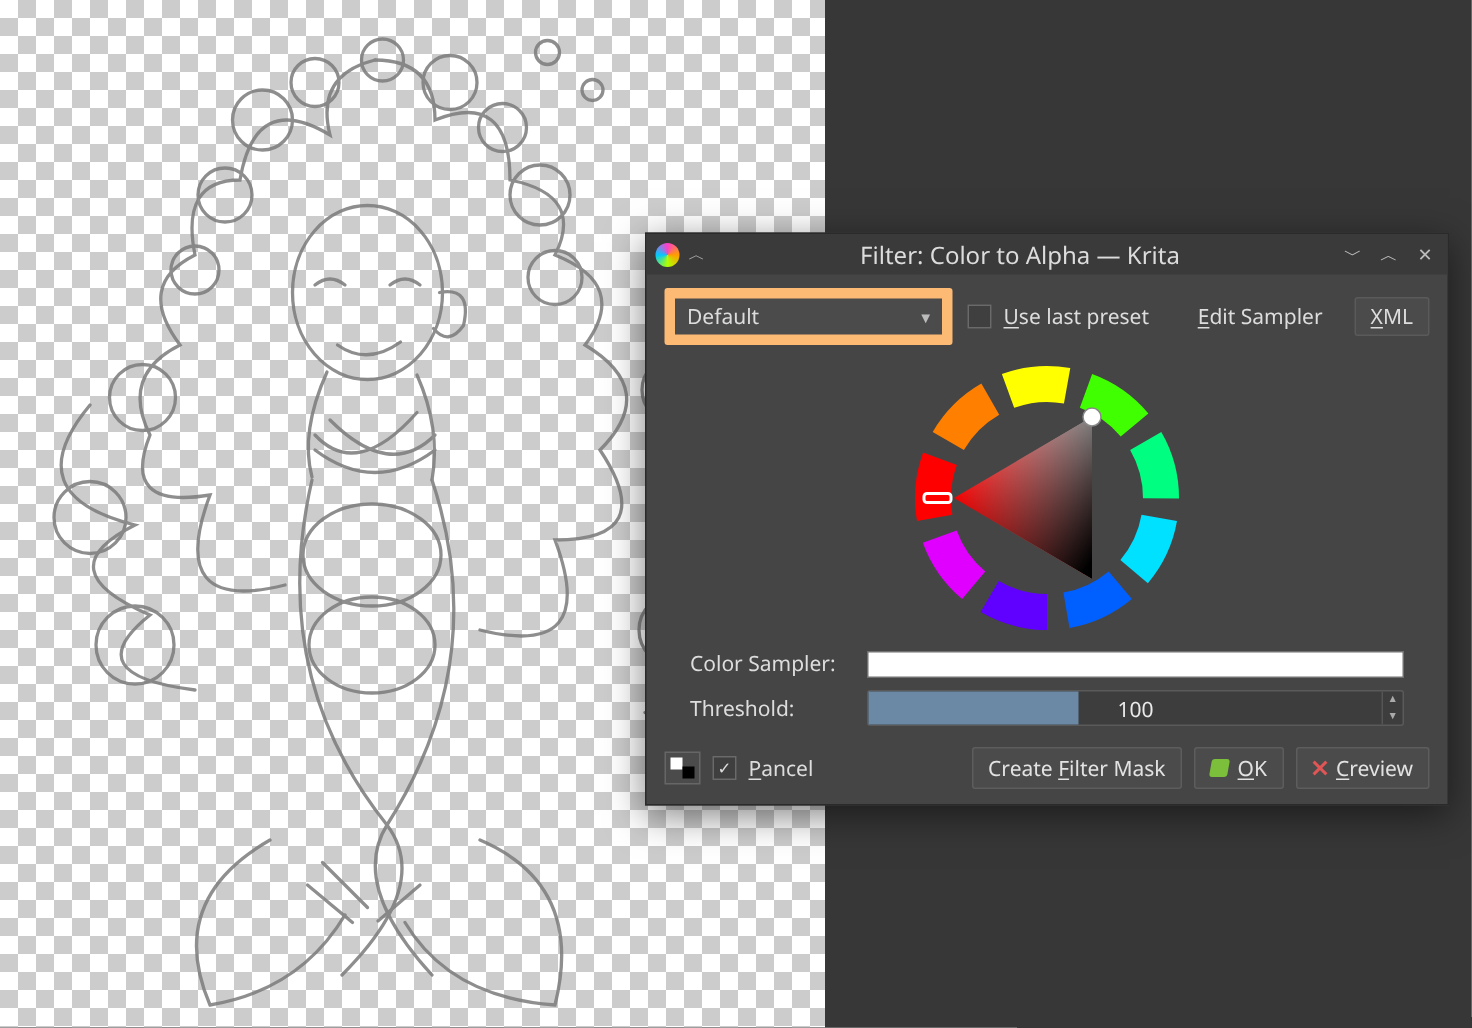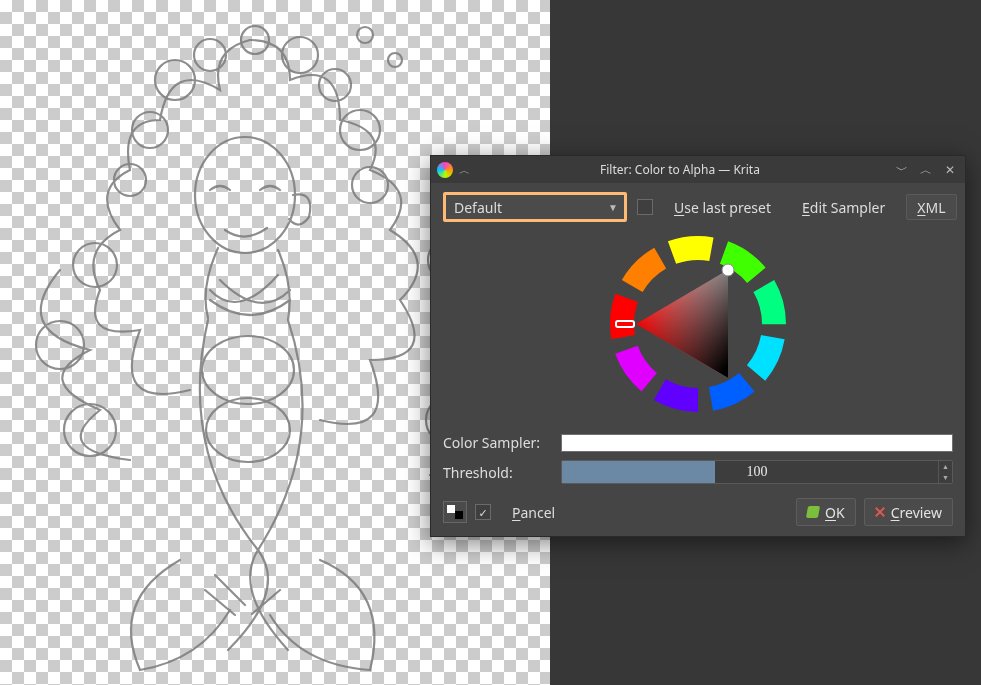--- a/index.html
+++ b/index.html
@@ -50,70 +50,70 @@
     height: 27px;
     background: #3a3a3a;
     display: flex;
     align-items: center;
     padding: 0 6px;
     gap: 6px;
   }
   .titlebar .logo { width:16px; height:16px; border-radius:50%;
     background: conic-gradient(from 0deg, #ff3ec9, #ff9d00 90deg, #b0ff00 180deg, #00c8ff 270deg, #ff3ec9 360deg); }
   .titlebar .tb-chevrons { color:#aaa; font-size:11px; letter-spacing:-3px; }
-  .titlebar .title { flex:1; text-align:center; color:#dcdcdc; font-size:12px; }
+  .titlebar .title { flex:1; text-align:center; color:#dcdcdc; font-size:16px; }
   .titlebar .tb-btn { width:18px; height:18px; color:#bbb; font-size:12px; display:flex; align-items:center; justify-content:center; cursor:default; }
 
   .toolbar {
     display:flex;
     align-items:center;
     gap:10px;
     padding: 9px 12px 6px;
   }
   .combo {
     flex: 0 0 164px;
     height:24px;
     background:#4b4b4b;
-    border:3px solid #fdba74;
+    border:7px solid #fdba74;
     border-radius:2px;
     display:flex; align-items:center;
     padding:0 6px 0 8px;
     color:#dcdcdc;
     position:relative;
   }
   .combo .caret { margin-left:auto; font-size:10px; color:#bbb; }
-  .chklabel { display:flex; align-items:center; gap:21px; color:#ddd; white-space:nowrap; }
+  .chklabel { display:flex; align-items:center; gap:8px; color:#ddd; white-space:nowrap; }
   .chk {
     width:14px; height:14px; border:1px solid #6a6a6a; background:#3f3f3f; display:inline-flex; align-items:center; justify-content:center; font-size:11px; color:#ddd;
   }
   .filler { flex: 1; }
   .linkbtn {
     height:24px; padding:0 10px; color:#ddd;
     border:1px solid transparent; border-radius:2px;
     display:flex; align-items:center; white-space:nowrap;
   }
   .linkbtn.boxed { background:#4b4b4b; border:1px solid #5a5a5a; }
   .u { text-decoration: underline; text-underline-offset: 2px; }
 
   .picker-zone { flex:1; display:flex; align-items:flex-start; justify-content:center; padding-top:6px; }
 
   .fields {
-    padding: 6px 12px 6px;
+    padding: 6px 29px 6px;
     display:grid;
     grid-template-columns: 110px 1fr;
     row-gap:8px;
     column-gap:8px;
     align-items:center;
   }
   .fld-label { color:#ddd; }
   .color-sample { height:16px; background:#ffffff; border:1px solid #707070; }
   .thresh-wrap {
     height:22px; border:1px solid #5a5a5a; background:#3d3d3d;
     position:relative; border-radius:2px;
-    display:flex; align-items:center;font-family:Liberation Serif, serif;
+    display:flex; align-items:flex-end;
   }
   .thresh-fill { position:absolute; left:0; top:0; bottom:0; width:37.5%; background:#6b88a4; }
   .thresh-val { position:relative; width:100%; text-align:center; color:#eaeaea; font-size:14px; }
   .thresh-spin { position:absolute; right:0; top:0; bottom:0; width:14px;
     display:flex; flex-direction:column; }
   .thresh-spin div { flex:1; display:flex; align-items:center; justify-content:center; font-size:7px; color:#aaa; border-left:1px solid #555; }
 
   .footer {
     padding: 8px 12px 10px;
     display:flex; align-items:center; gap:8px;
@@ -274,20 +274,23 @@
   </div>
 
   <div class="footer">
     <span class="overlay-btn"></span>
     <label class="chklabel">
       <span class="chk">✓</span>
       <span><span class="u">P</span><span>ancel</span></span>
     </label>
     <span class="filler"></span>
     <div class="btn">
+      <span><span>Create </span><span class="u">F</span><span>ilter Mask</span></span>
+    </div>
+    <div class="btn">
       <span class="ok-icon"></span>
       <span><span class="u">O</span><span>K</span></span>
     </div>
     <div class="btn">
       <span class="x-icon"></span>
       <span><span class="u">C</span><span>review</span></span>
     </div>
   </div>
 
 </div>

